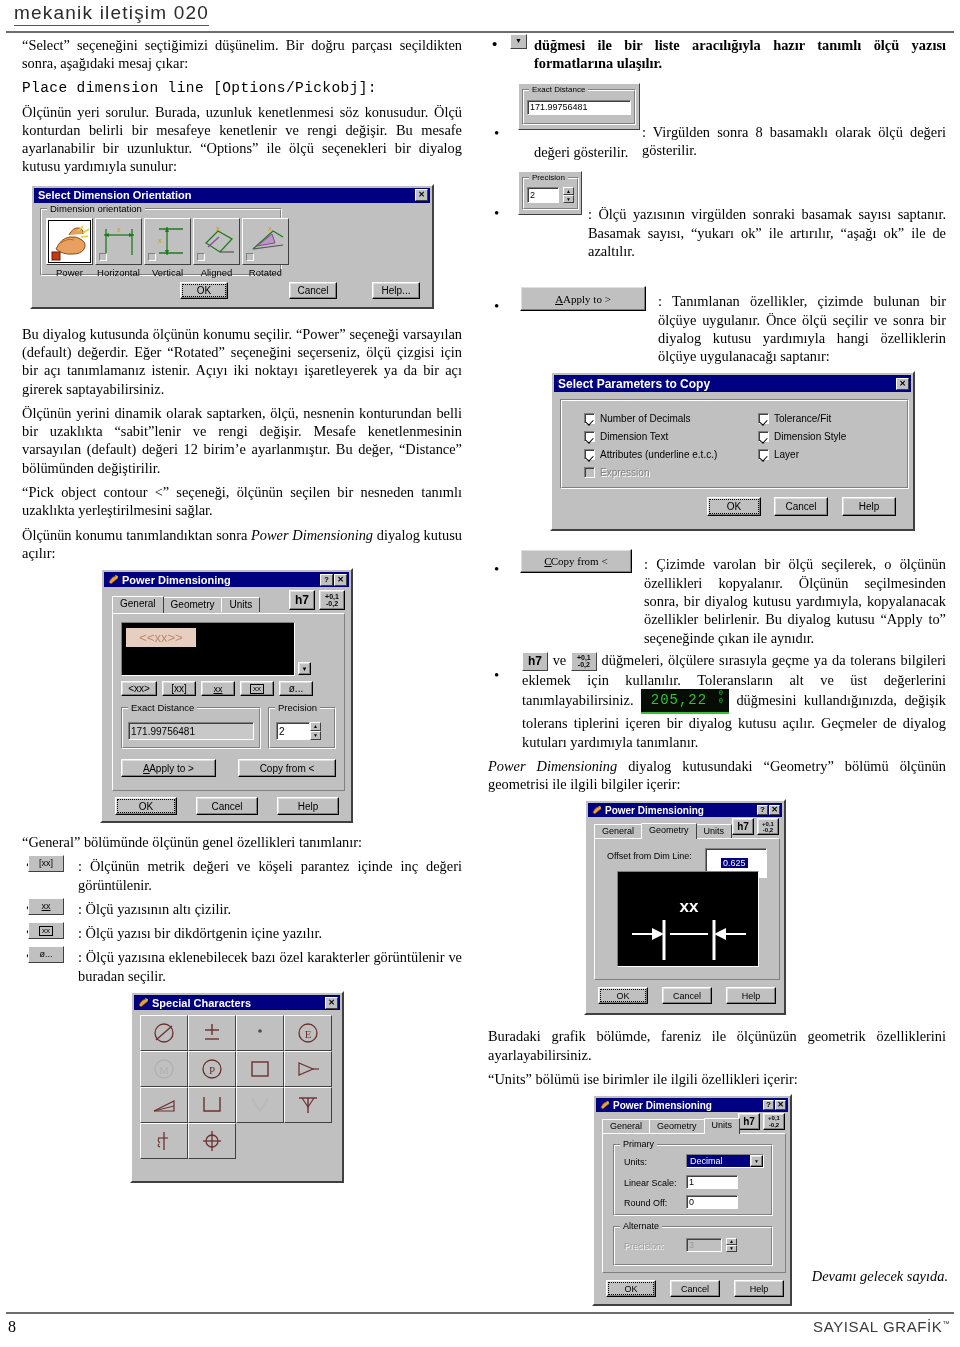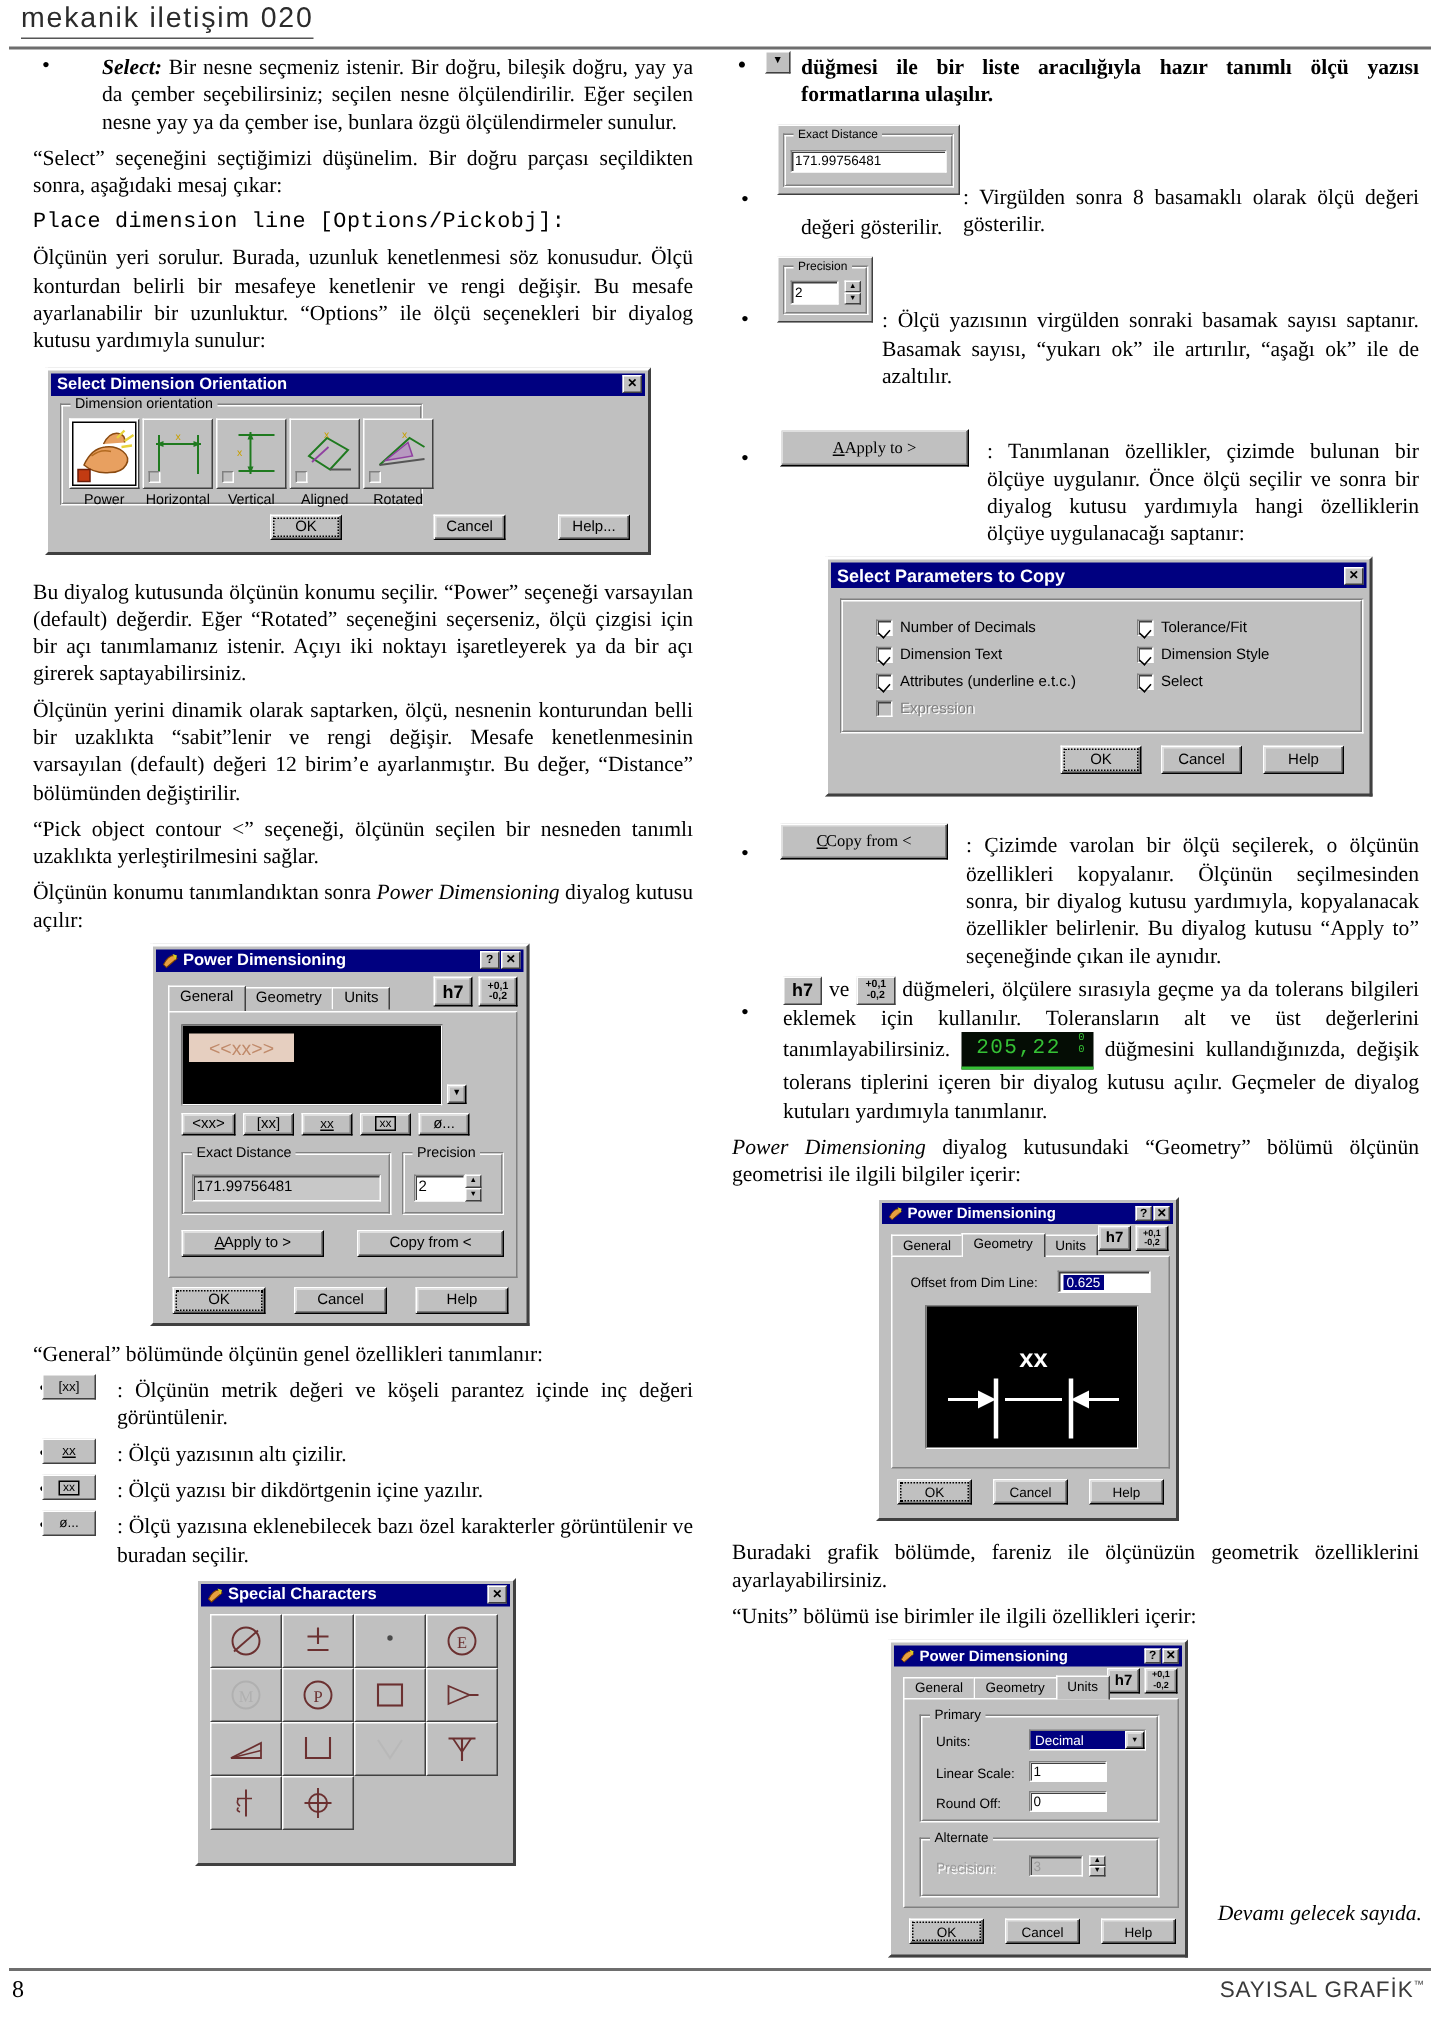--- a/index.html
+++ b/index.html
@@ -203,25 +203,20 @@
 </head>
 <body>
 
 <div id="page-header">
   <div id="header-title">mekanik iletişim 020</div>
   <div id="header-rule"></div>
 </div>
 
 <div class="col" id="col-left">
 
-  <ul class="b">
-    <li>
-      <i class="bold">Select:</i><span> Bir nesne seçmeniz istenir. Bir doğru, bileşik doğru, yay ya da çember seçebilirsiniz; seçilen nesne ölçülendirilir. Eğer seçilen nesne yay ya da çember ise, bunlara özgü ölçülendirmeler sunulur.</span>
-    </li>
-  </ul>
 
   <p>“Select” seçeneğini seçtiğimizi düşünelim. Bir doğru parçası seçildikten sonra, aşağıdaki mesaj çıkar:</p>
 
   <div class="mono">Place dimension line [Options/Pickobj]:</div>
 
   <p>Ölçünün yeri sorulur. Burada, uzunluk kenetlenmesi söz konusudur. Ölçü konturdan belirli bir mesafeye kenetlenir ve rengi değişir. Bu mesafe ayarlanabilir bir uzunluktur. “Options” ile ölçü seçenekleri bir diyalog kutusu yardımıyla sunulur:</p>
 
   <div class="win" style="width:404px; height:125px; margin:8px 0 0 8px;">
     <div class="tbar">
       <span class="ttl">Select Dimension Orientation</span>
@@ -604,21 +599,21 @@
           <div class="cb">
               <span class="box on"></span>
               <span>Tolerance/Fit</span>
             </div>
           <div class="cb">
               <span class="box on"></span>
               <span>Dimension Style</span>
             </div>
           <div class="cb">
               <span class="box on"></span>
-              <span>Select</span>
+              <span>Layer</span>
             </div>
         </div>
       </div>
     </div>
     <div class="btn def" style="position:absolute; left:155px; top:124px; width:54px; height:19px;">OK</div>
     <div class="btn" style="position:absolute; left:222px; top:124px; width:54px; height:19px;">Cancel</div>
     <div class="btn" style="position:absolute; left:290px; top:124px; width:54px; height:19px;">Help</div>
   </div>
 
   <div style="height:14px;"></div>
@@ -675,21 +670,21 @@
     </div>
 
     <div class="tabs" style="position:absolute; left:8px; top:22px;">
       <div class="tab" style="font-size:9px;">General</div>
       <div class="tab sel" style="font-size:9px;">Geometry</div>
       <div class="tab" style="font-size:9px;">Units</div>
     </div>
 
     <div class="tabbody" style="position:absolute; left:8px; top:37px; width:186px; height:142px;">
       <div style="position:absolute; left:12px; top:12px; font-size:9px;">Offset from Dim Line:</div>
-      <div class="fld" style="position:absolute; left:110px; top:9px; width:62px; height:15px; font-size:9px; padding:2px;">
+      <div class="fld" style="position:absolute; left:110px; top:9px; width:62px; height:15px; font-size:9px; padding:14px;">
         <span style="background:#000080; color:#fff; padding:0 2px; margin-left:1px;">0.625</span>
       </div>
       <div class="blackpane" style="position:absolute; left:22px; top:32px; width:142px; height:96px;">
         <svg width="142" height="96" viewBox="0 0 142 96">
           <text x="71" y="40" font-size="17" fill="#fff" text-anchor="middle" font-family="sans-serif" font-weight="bold">xx</text>
           <line x1="46" y1="48" x2="46" y2="88" stroke="#fff" stroke-width="3"></line>
           <line x1="96" y1="48" x2="96" y2="88" stroke="#fff" stroke-width="3"></line>
           <line x1="14" y1="62" x2="34" y2="62" stroke="#fff" stroke-width="2"></line>
           <path d="M34 56 L46 62 L34 68 Z" fill="#fff"></path>
           <line x1="52" y1="62" x2="90" y2="62" stroke="#fff" stroke-width="2"></line>

